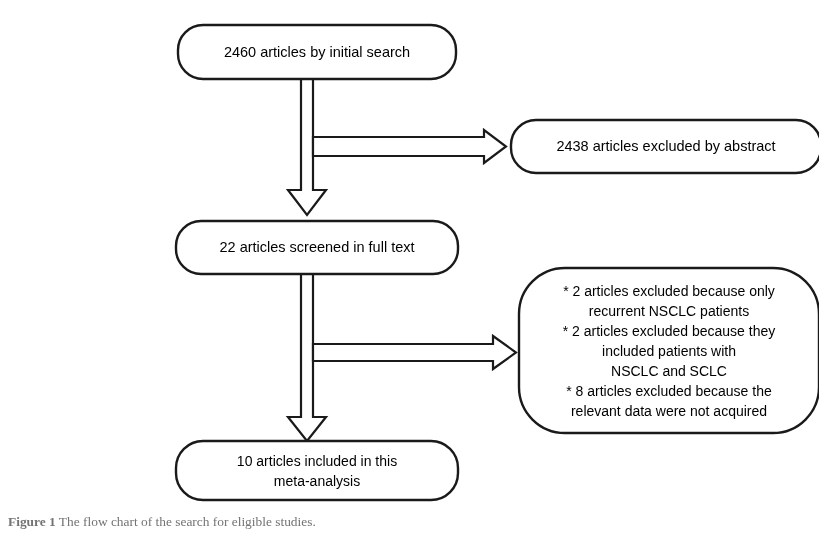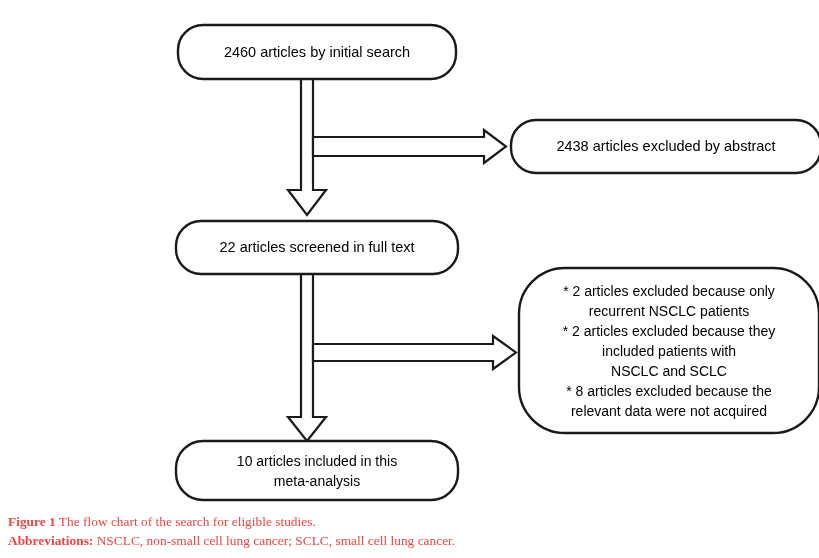--- a/index.html
+++ b/index.html
@@ -52,21 +52,21 @@
     text-anchor: middle;
   }
   #caption {
     position: absolute;
     left: 8px;
     top: 512px;
     width: 805px;
     font-family: "Liberation Serif", serif;
     font-size: 13.4px;
     line-height: 1.45;
-    color: #ef4444;
+    color: #737373;
   }
   #caption .cap-line {
     white-space: nowrap;
   }
   #caption .cap-label {
     font-weight: bold;
   }
 </style>
 </head>
 <body>
@@ -147,17 +147,13 @@
     </g>
 
   </svg>
 </div>
 
 <div id="caption">
   <div class="cap-line">
     <span class="cap-label">Figure 1</span>
     <span>The flow chart of the search for eligible studies.</span>
   </div>
-  <div class="cap-line">
-    <span class="cap-label">Abbreviations:</span>
-    <span>NSCLC, non-small cell lung cancer; SCLC, small cell lung cancer.</span>
-  </div>
 </div>
 
 </body></html>

